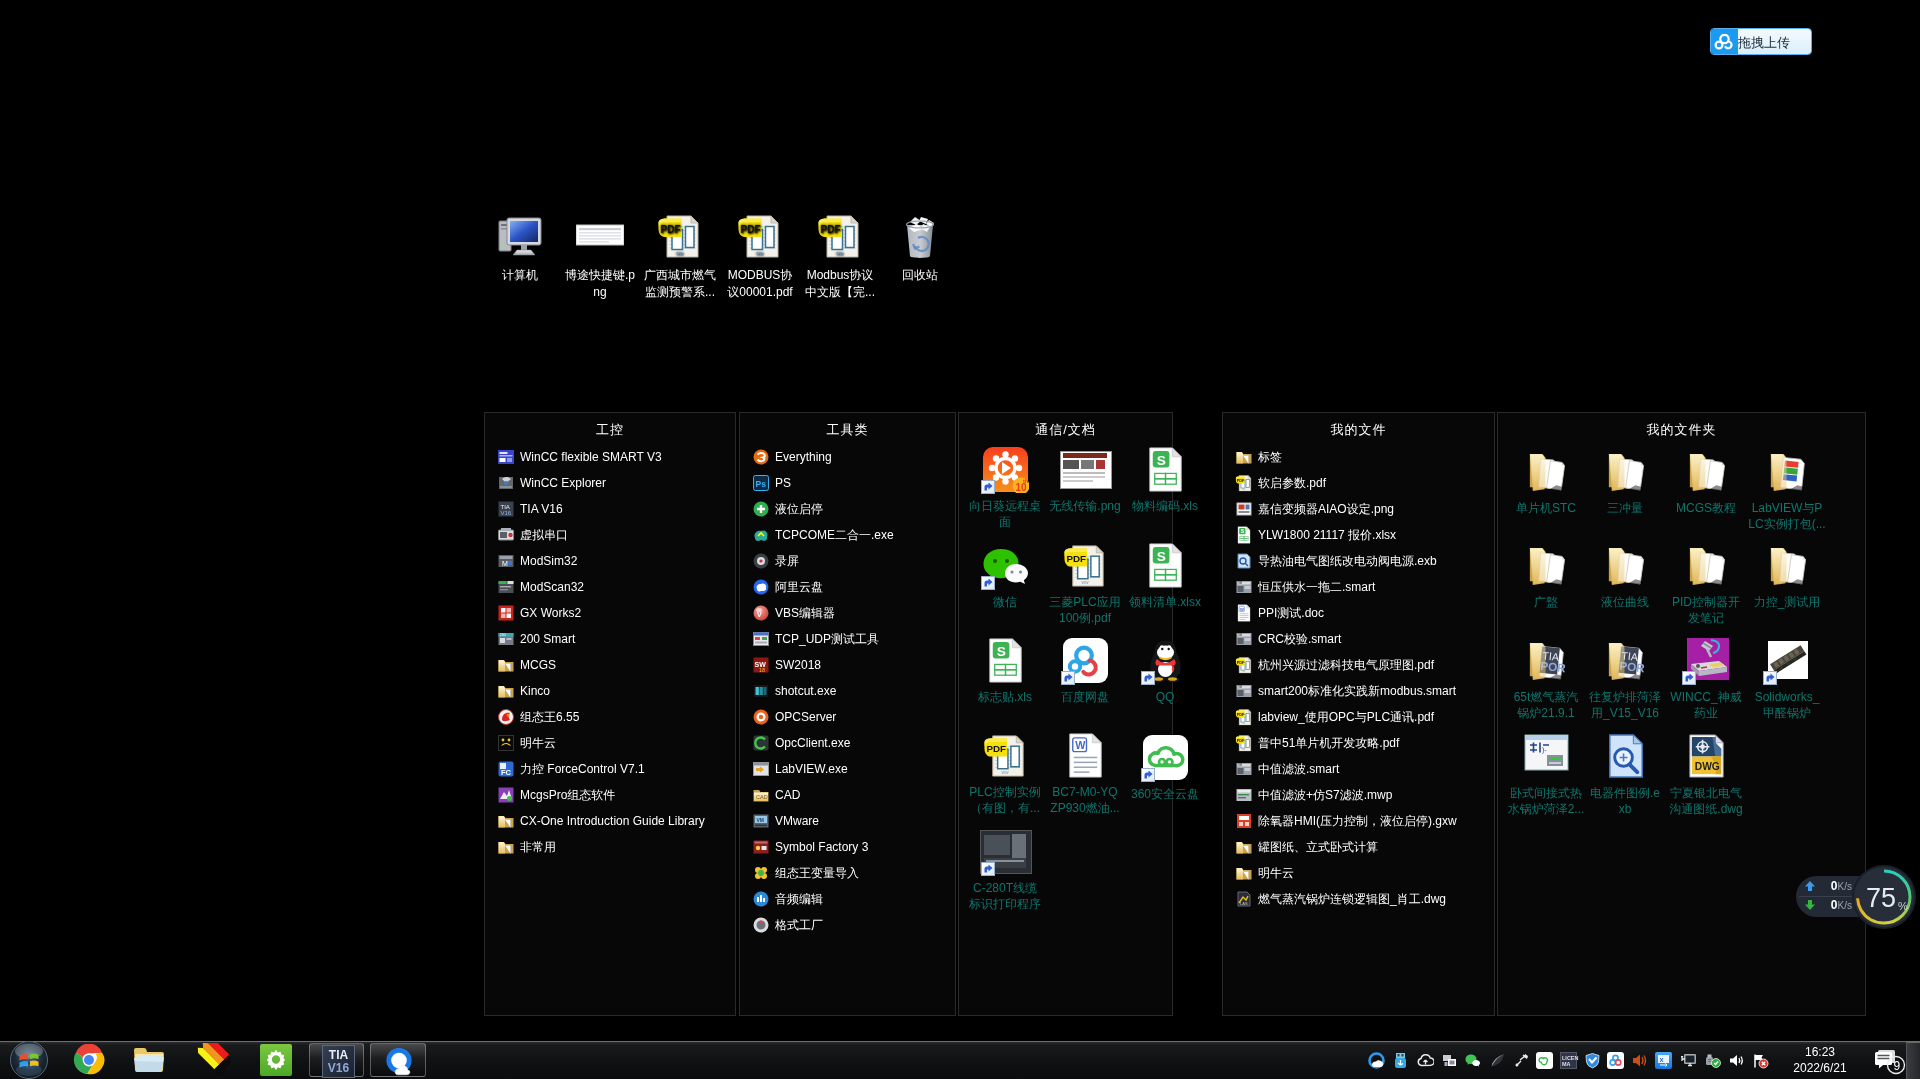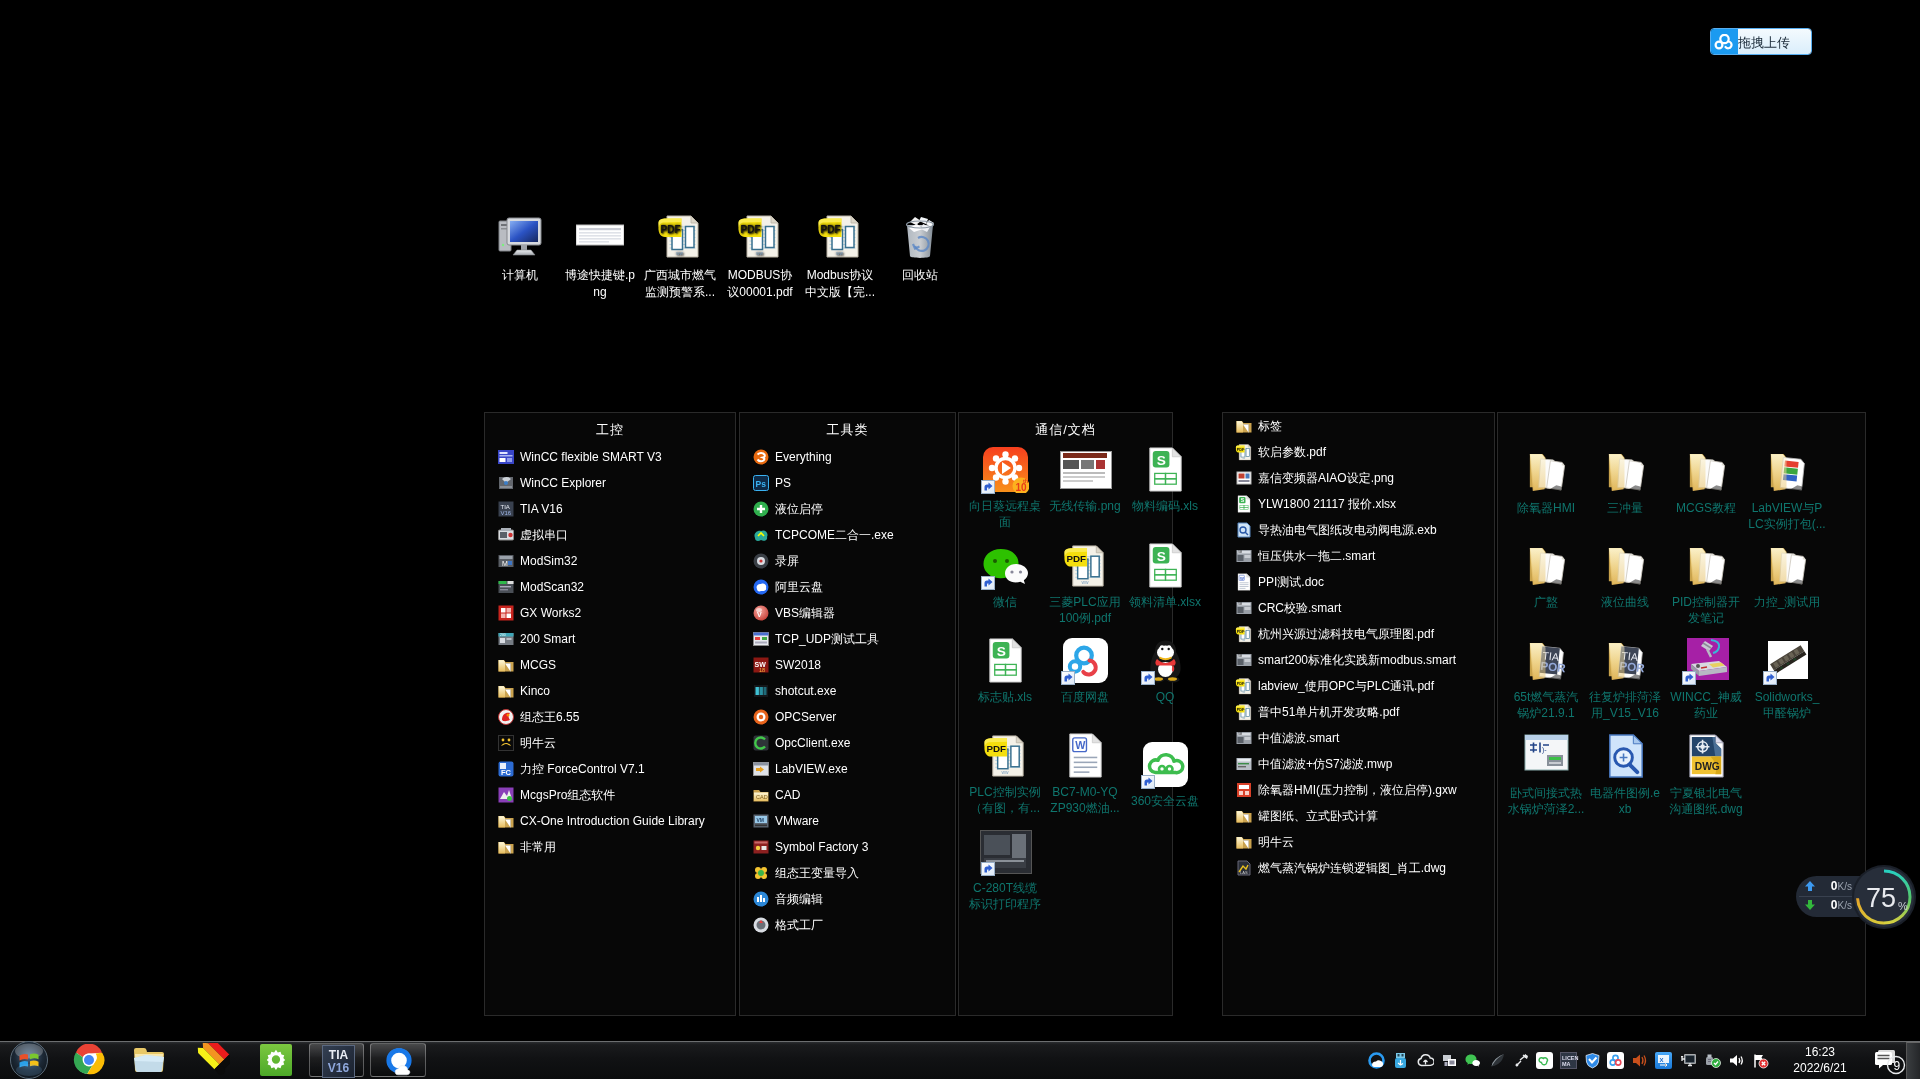--- a/index.html
+++ b/index.html
@@ -494,20 +494,21 @@
     <div class="row">
       <span class="ic"><svg width="18" height="18" viewBox="0 0 18 18">
           <circle cx="9" cy="9" r="7.5" fill="#d8dce2"></circle>
           <circle cx="9" cy="9" r="4.5" fill="#6a7078"></circle>
           <path d="M9 4 L11 7 L7 7 Z" fill="#e84040"></path>
         </svg></span>
       <span>格式工厂</span>
     </div>
   </div>
 <div class="fence" style="left:1222px;width:273px">
+    <div class="ft">我的文件</div>
     <div class="row">
       <span class="ic"><svg width="18" height="18" viewBox="0 0 18 18">
           <path d="M1.5 4 L7 4 L8.5 6 L16.5 6 L16.5 15.5 L1.5 15.5 Z" fill="#caa24e"></path>
           <path d="M1.5 4 L6.5 4 L8 6 L8 15.5 L1.5 15.5 Z" fill="url(#gfld)"></path>
           <path d="M8 7.5 L13.5 7.5 L13.5 15.5" fill="#fff" stroke="#bbb" stroke-width=".5"></path>
           <path d="M2 4.5 L6.5 4.5 L8 6.5 L8 15 L2 15 Z" fill="url(#gfld2)"></path>
         </svg></span>
       <span>标签</span>
     </div>
     <div class="row">
@@ -769,21 +770,21 @@
           <use href="#spdf"></use>
         </svg></div>
       <div>PLC控制实例<br>（有图，有...</div>
     </div>
     <div class="gi" style="left:84px;top:319px">
       <div class="gic"><svg width="47" height="47" viewBox="0 0 48 48">
           <use href="#sword"></use>
         </svg></div>
       <div>BC7-M0-YQ<br>ZP930燃油...</div>
     </div>
-    <div class="gi" style="left:164px;top:328px">
+    <div class="gi" style="left:164px;top:321px">
       <div class="gic"><svg width="47" height="47" viewBox="0 0 47 47">
           <rect x="1" y="1" width="45" height="45" rx="9" fill="#fff"></rect>
           <path d="M13.5 31.5 a6.3 6.3 0 1 1 2.5 -12.2 a8.3 8.3 0 0 1 16 1 a6 6 0 1 1 1.5 11.2 Z" fill="none" stroke="#3dbd4e" stroke-width="3.5" stroke-linejoin="round"></path>
           <circle cx="20" cy="28" r="3" fill="none" stroke="#3dbd4e" stroke-width="2.6"></circle>
           <circle cx="27.5" cy="28" r="3" fill="none" stroke="#3dbd4e" stroke-width="2.6"></circle>
         </svg><span class="arr"><svg width="12" height="12" viewBox="0 0 12 12">
             <path d="M2.5 9.5 L2.5 6 Q2.5 3.5 5 3.5 L6.5 3.5 L6.5 1.5 L10.5 5 L6.5 8.5 L6.5 6.5 L5.5 6.5 Q5 6.5 5 7 L5 9.5 Z" fill="#2f5fd0"></path>
           </svg></span></div>
       <div>360安全云盘</div>
     </div>
@@ -796,25 +797,26 @@
           <div style="position:absolute;left:5px;top:29px;width:38px;height:2px;background:#8a9098"></div>
         </div>
         <span class="arr"><svg width="12" height="12" viewBox="0 0 12 12">
             <path d="M2.5 9.5 L2.5 6 Q2.5 3.5 5 3.5 L6.5 3.5 L6.5 1.5 L10.5 5 L6.5 8.5 L6.5 6.5 L5.5 6.5 Q5 6.5 5 7 L5 9.5 Z" fill="#2f5fd0"></path>
           </svg></span>
       </div>
       <div>C-280T线缆<br>标识打印程序</div>
     </div>
   </div>
 <div class="fence" style="left:1497px;width:369px">
+    <div class="ft">我的文件夹</div>
     <div class="gi" style="left:6px;top:35px">
       <div class="gic"><svg width="47" height="47" viewBox="0 0 48 48">
           <use href="#sfldo"></use>
         </svg></div>
-      <div>除氧器HMI</div>
+      <div>单片机STC</div>
     </div>
     <div class="gi" style="left:85px;top:35px">
       <div class="gic"><svg width="47" height="47" viewBox="0 0 48 48">
           <use href="#sfldo"></use>
         </svg></div>
       <div>三冲量</div>
     </div>
     <div class="gi" style="left:166px;top:35px">
       <div class="gic"><svg width="47" height="47" viewBox="0 0 48 48">
           <use href="#sfldo"></use>

